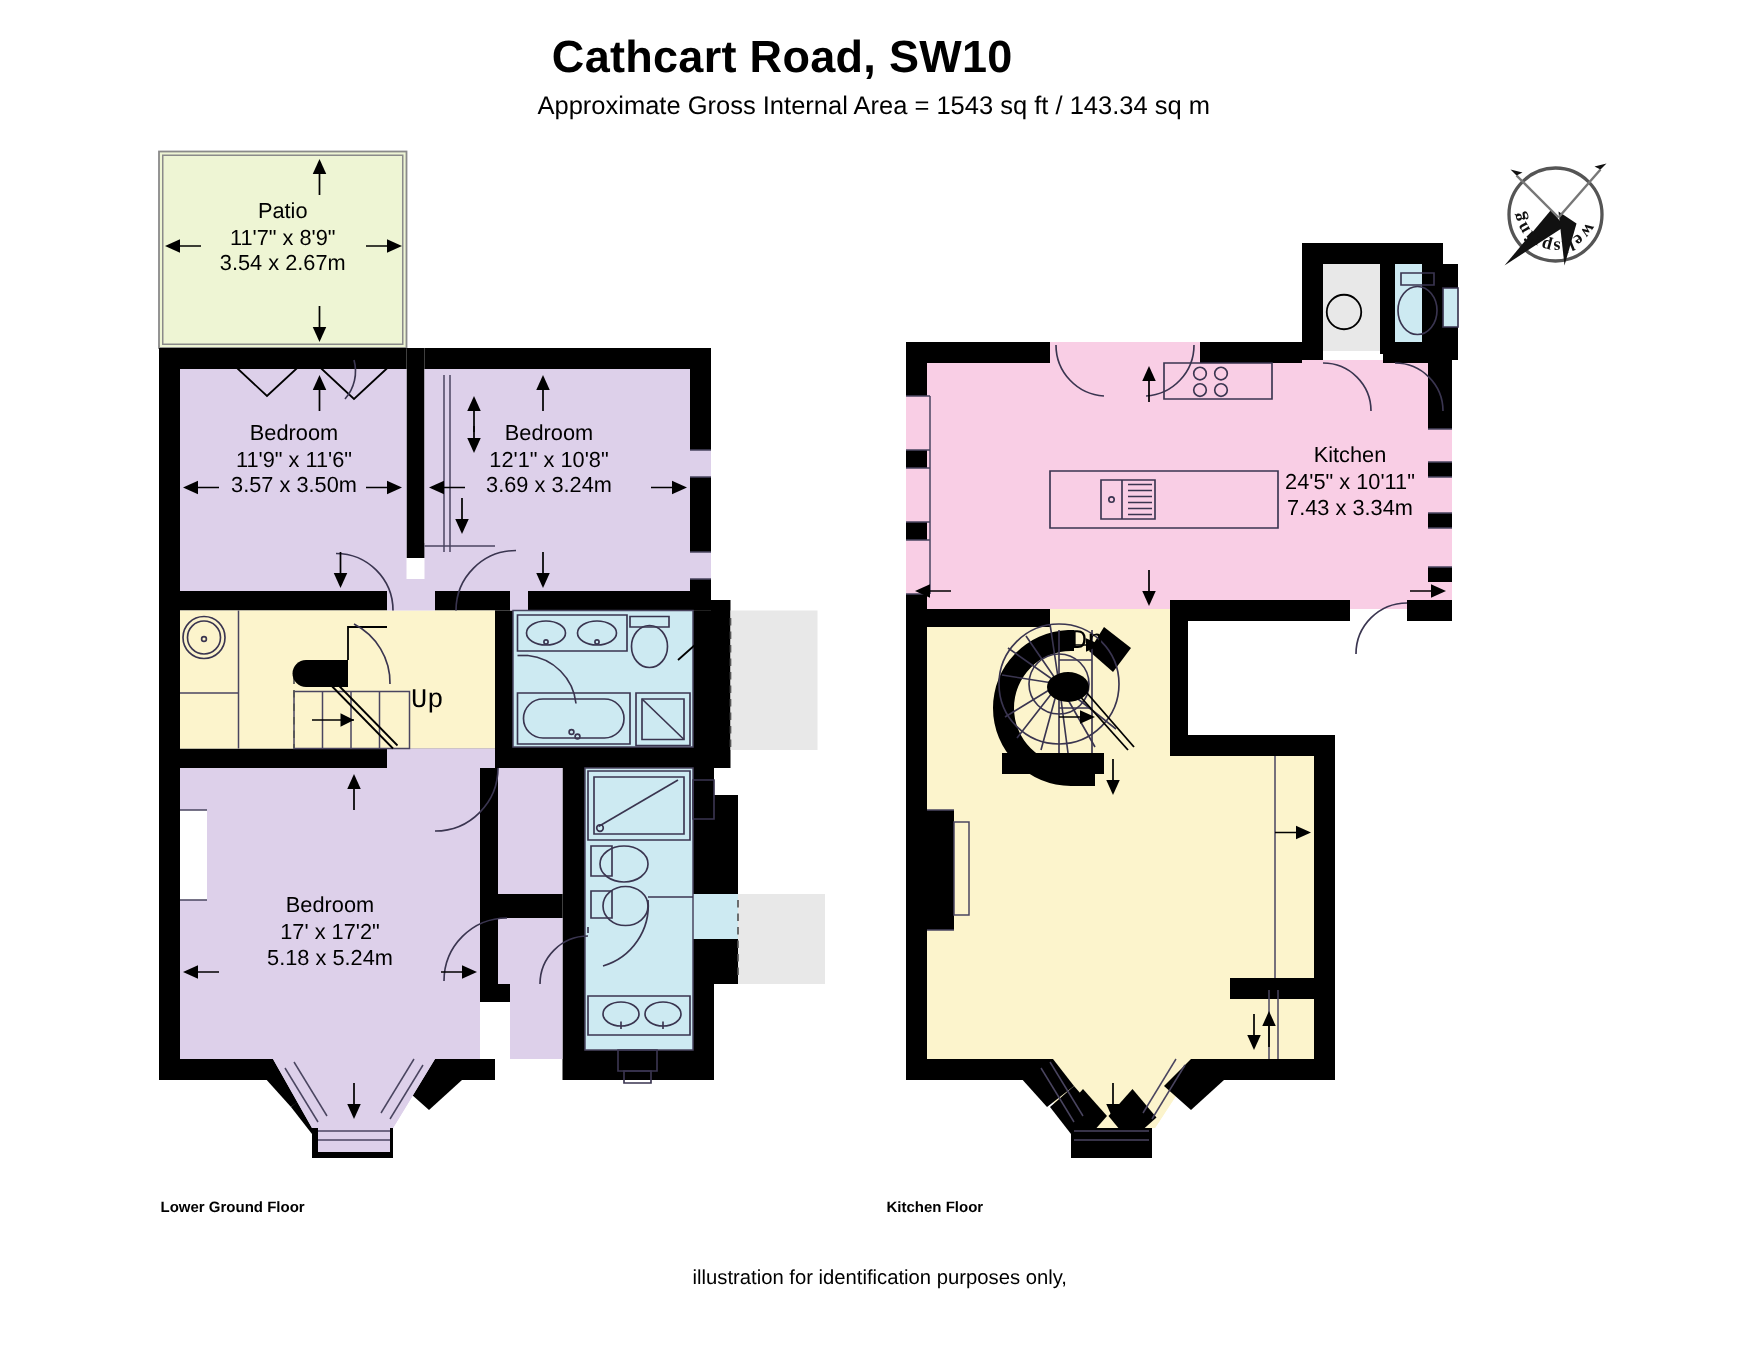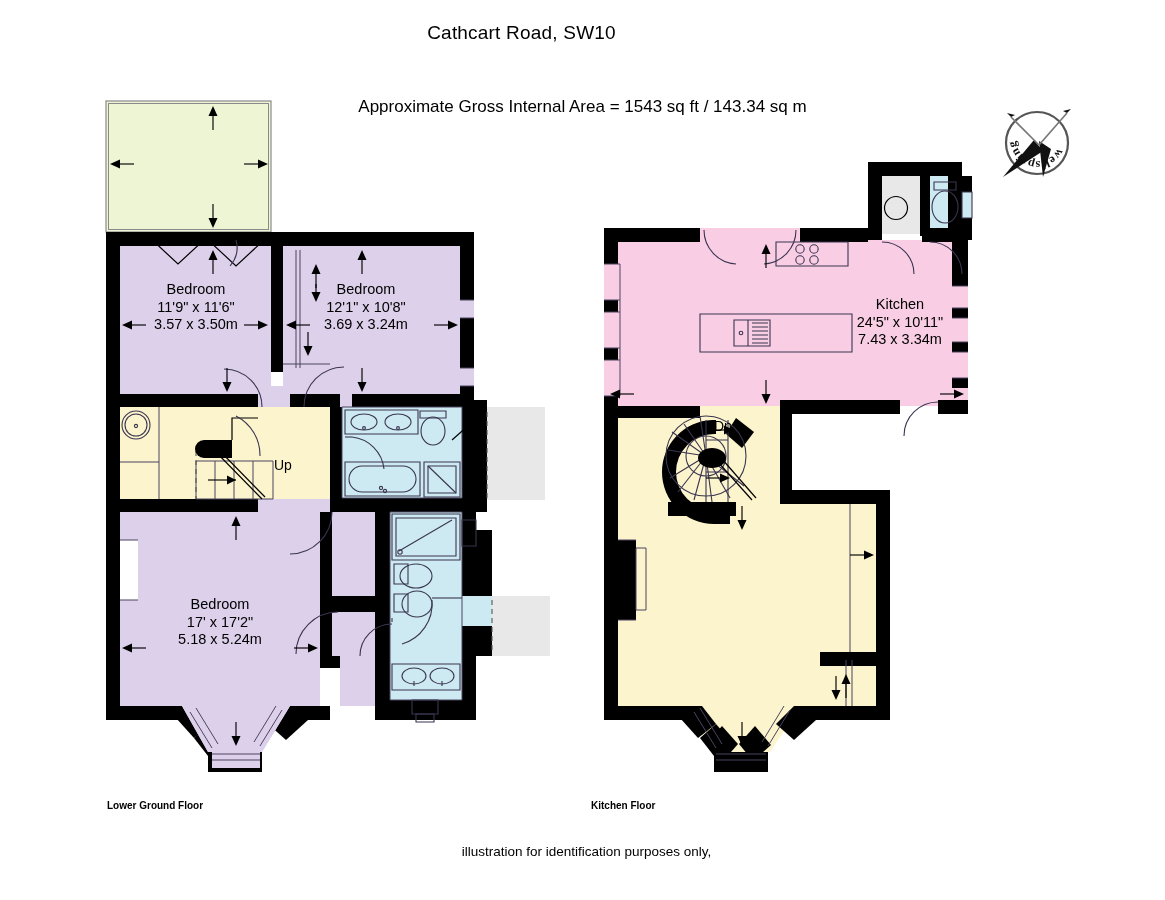--- a/index.html
+++ b/index.html
@@ -1,38 +1,38 @@
 <!DOCTYPE html>
 <html><head>
 <meta charset="utf-8">
 <style>
   html,body{margin:0;padding:0;background:#ffffff;}
   body{width:1165px;height:900px;position:relative;overflow:hidden;
        font-family:"Liberation Sans","DejaVu Sans",sans-serif;color:#000;}
   .stage{position:absolute;left:0;top:0;width:1165px;height:900px;}
 
   #title{position:absolute;left:0;top:22px;width:1043px;text-align:center;
-         font-size:19px;font-weight:normal;letter-spacing:.2px;}
+         font-size:30px;font-weight:bold;letter-spacing:.2px;}
   #subtitle{position:absolute;left:0;top:61px;width:1165px;text-align:center;
-            font-size:17px;margin-top:36px;}
+            font-size:17px;}
 
   .floor-label{position:absolute;font-size:10px;font-weight:bold;}
   #lgf-label{left:107px;top:800px;}
   #gf-label{left:591px;top:800px;}
 
   #disclaimer{position:absolute;left:4px;top:843px;width:1165px;text-align:center;
               font-size:13.5px;line-height:17px;}
 
   .rlabel{position:absolute;text-align:center;font-size:14.5px;line-height:17.5px;
           white-space:nowrap;pointer-events:none;}
   .rlabel .nm{display:block;}
   .rlabel .d1{display:block;}
   .rlabel .d2{display:block;}
 
-  .tag{position:absolute;font-size:14px;}
+  .tag{position:absolute;font-size:18px;font-family:Liberation Mono, monospace;}
 
   svg{position:absolute;left:0;top:0;}
   .wall{fill:#000000;}
   .fill-bed{fill:#ddd0ea;}
   .fill-hall{fill:#fcf4cc;}
   .fill-bath{fill:#cdeaf2;}
   .fill-kitchen{fill:#f9cee5;}
   .fill-patio{fill:#eef5d4;}
   .fill-grey{fill:#e8e8e8;}
   .fill-white{fill:#ffffff;}
@@ -486,20 +486,25 @@
       <path d="M30,-30 l4,-4 l-8,2 Z" class="compass-needle"></path>
       <path id="compassArc" d="M-22,4 A22,22 0 0 1 22,4" fill="none"></path>
       <g transform="rotate(190)">
         <text class="compass-text">
           <textPath href="#compassArc" startOffset="50%" text-anchor="middle">wellspring</textPath>
         </text>
       </g>
     </g>
   </svg>
 
+  <div class="rlabel" style="left:97px;top:133px;width:183px;">
+    <span class="nm">Patio</span>
+    <span class="d1">11'7" x 8'9"</span>
+    <span class="d2">3.54 x 2.67m</span>
+  </div>
 
   <div class="rlabel" style="left:108px;top:281px;width:176px;">
     <span class="nm">Bedroom</span>
     <span class="d1">11'9" x 11'6"</span>
     <span class="d2">3.57 x 3.50m</span>
   </div>
 
   <div class="rlabel" style="left:278px;top:281px;width:176px;">
     <span class="nm">Bedroom</span>
     <span class="d1">12'1" x 10'8"</span>

